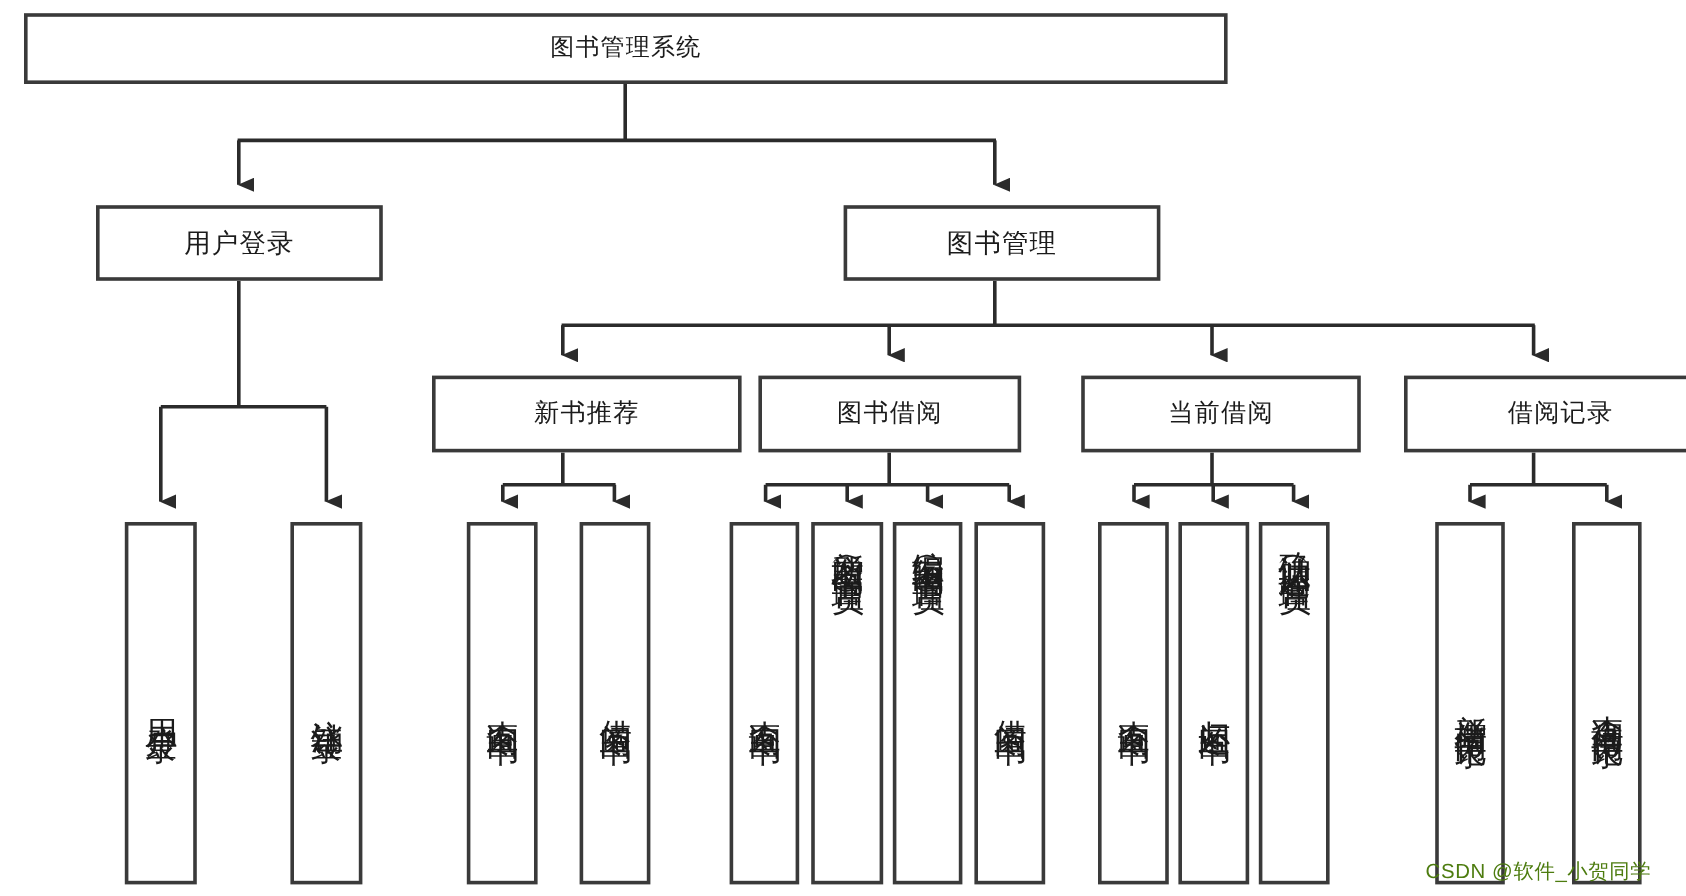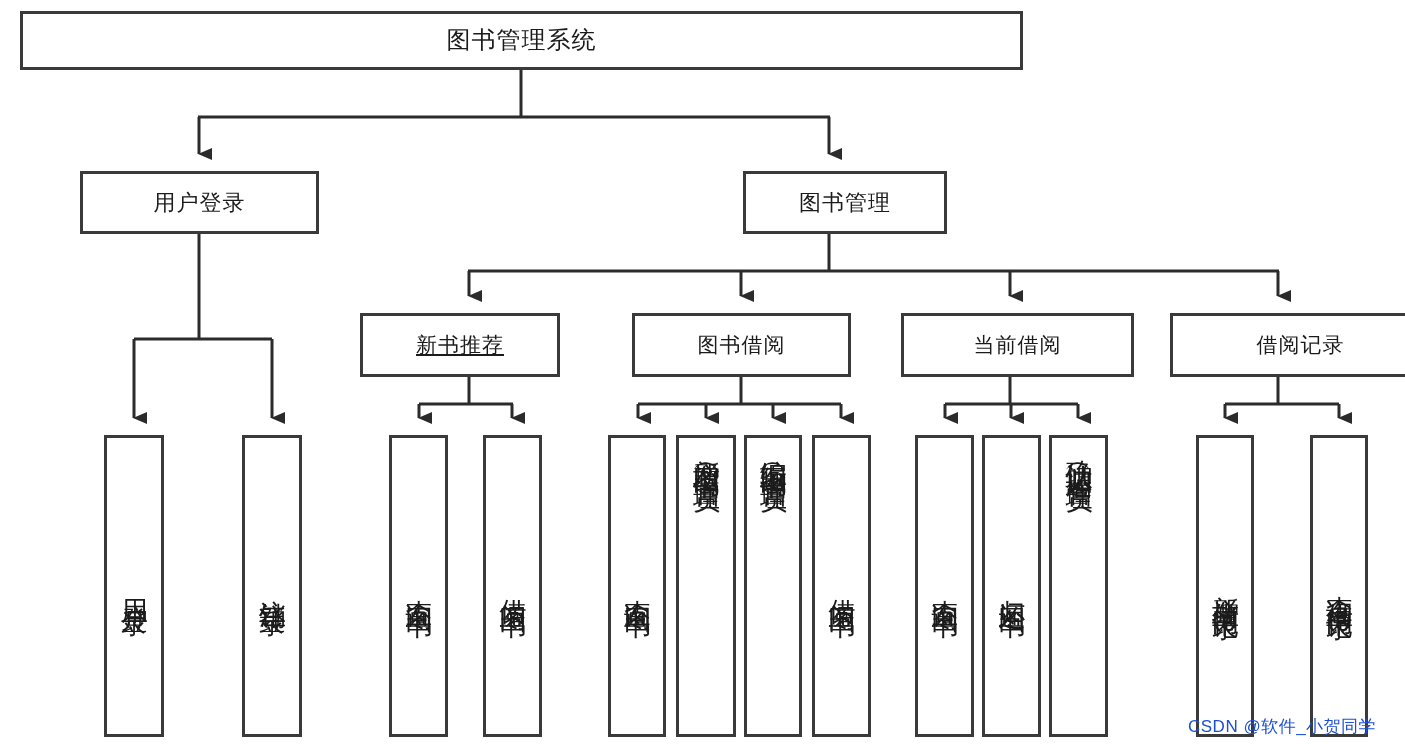--- a/index.html
+++ b/index.html
@@ -40,32 +40,32 @@
     letter-spacing: 1px;
   }
   
   .node.root {
     left: 20px;
     top: 11px;
     width: 1003px;
     height: 59px;
     border-width: 3px;
   }
-  .node.root .label { font-size: 24px; }
+  .node.root .label { font-size: 20px; }
 
   
   .node.lvl2 { height: 63px; }
   .node.lvl2 .label { font-size: 22px; }
   .node.n-user-login  { left: 80px;  top: 171px; width: 239px; }
-  .node.n-book-manage { left: 743px; top: 171px; width: 204px; }
+  .node.n-book-manage { left: 703px; top: 171px; width: 264px; }
 
   
   .node.lvl3 { top: 313px; height: 64px; }
   .node.lvl3 .label { font-size: 21px; }
-  .node.n-new-book    { left: 360px;  width: 200px; text-decoration: underline; }
+  .node.n-new-book    { left: 360px;  width: 258px; }
   .node.n-borrow      { left: 632px;  width: 219px; }
   .node.n-current     { left: 901px;  width: 233px; }
   .node.n-record      { left: 1170px; width: 261px; }
 
   
   .node.leaf {
     top: 435px;
     height: 302px;
     align-items: flex-start;
     justify-content: center;
@@ -97,21 +97,21 @@
   .lf10 { left: 982px;  width: 59px; }
   .lf11 { left: 1049px; width: 59px; }
   .lf12 { left: 1196px; width: 58px; }
   .lf13 { left: 1310px; width: 58px; }
 
   .watermark {
     position: absolute;
     left: 1188px;
     top: 715px;
     font-size: 17px;
-    color: #1d4ed8;
+    color: #4d7c0f;
     letter-spacing: 0.5px;
     white-space: nowrap;
     font-family: "Liberation Sans", "DejaVu Sans", sans-serif;
   }
 </style>
 </head>
 <body>
 
 <div id="canvas">
 

